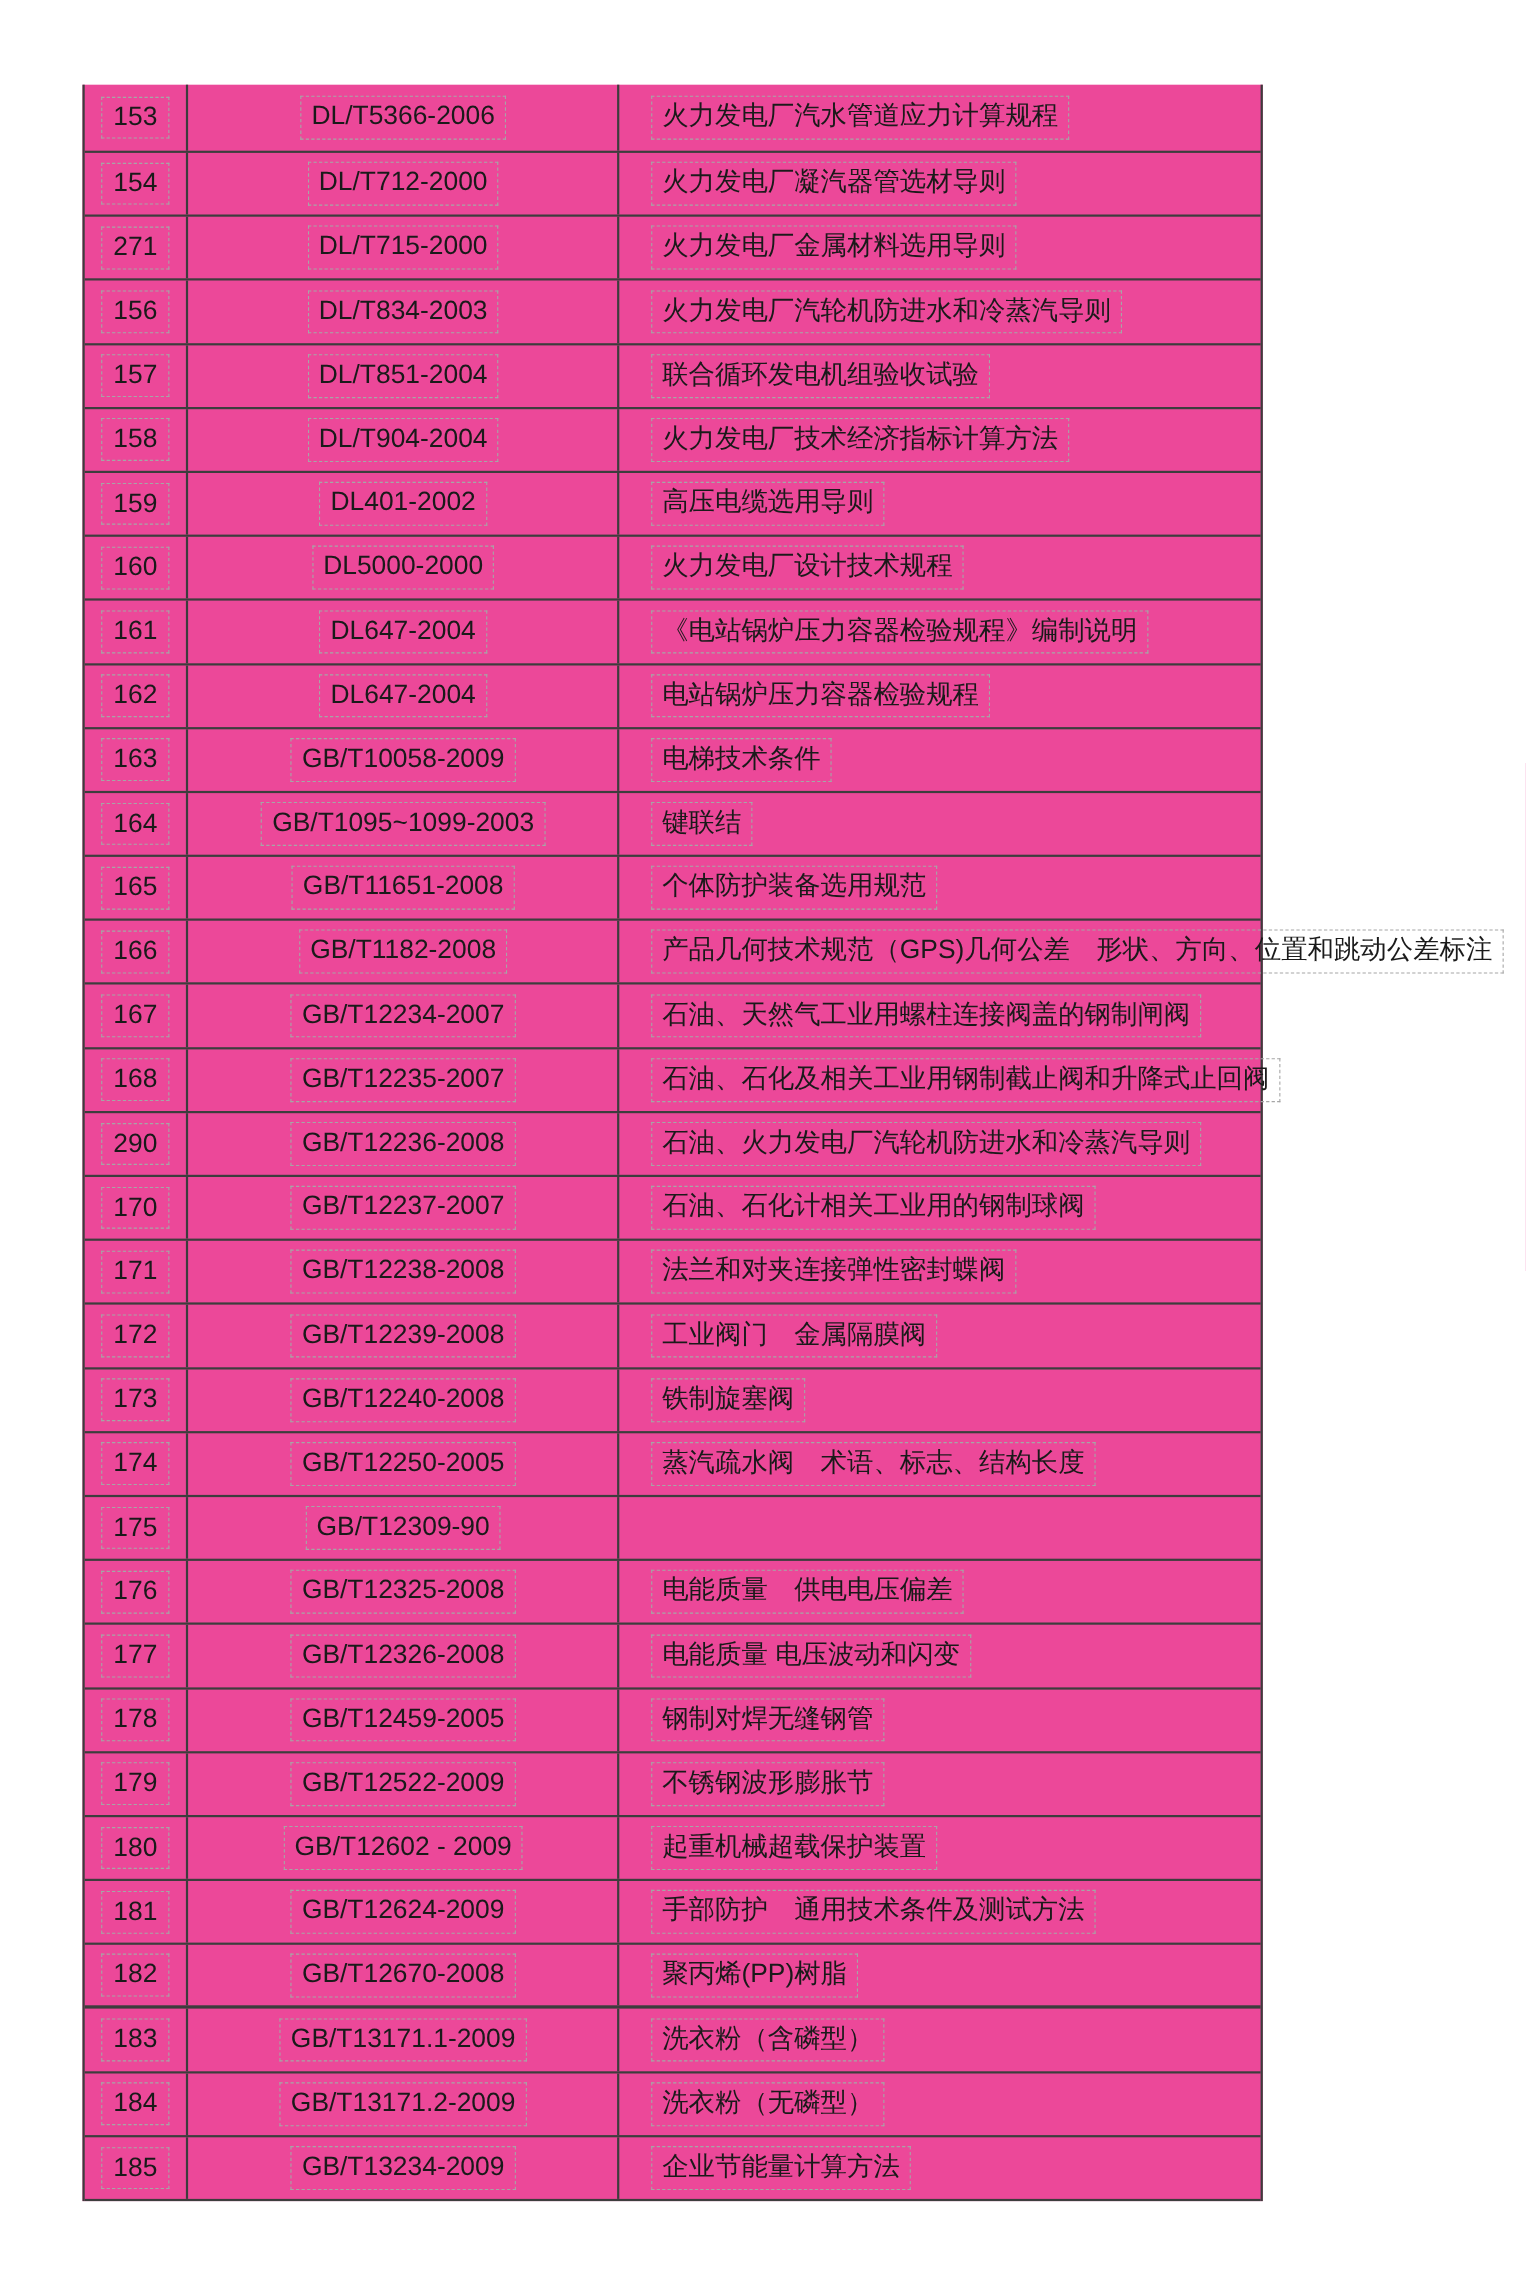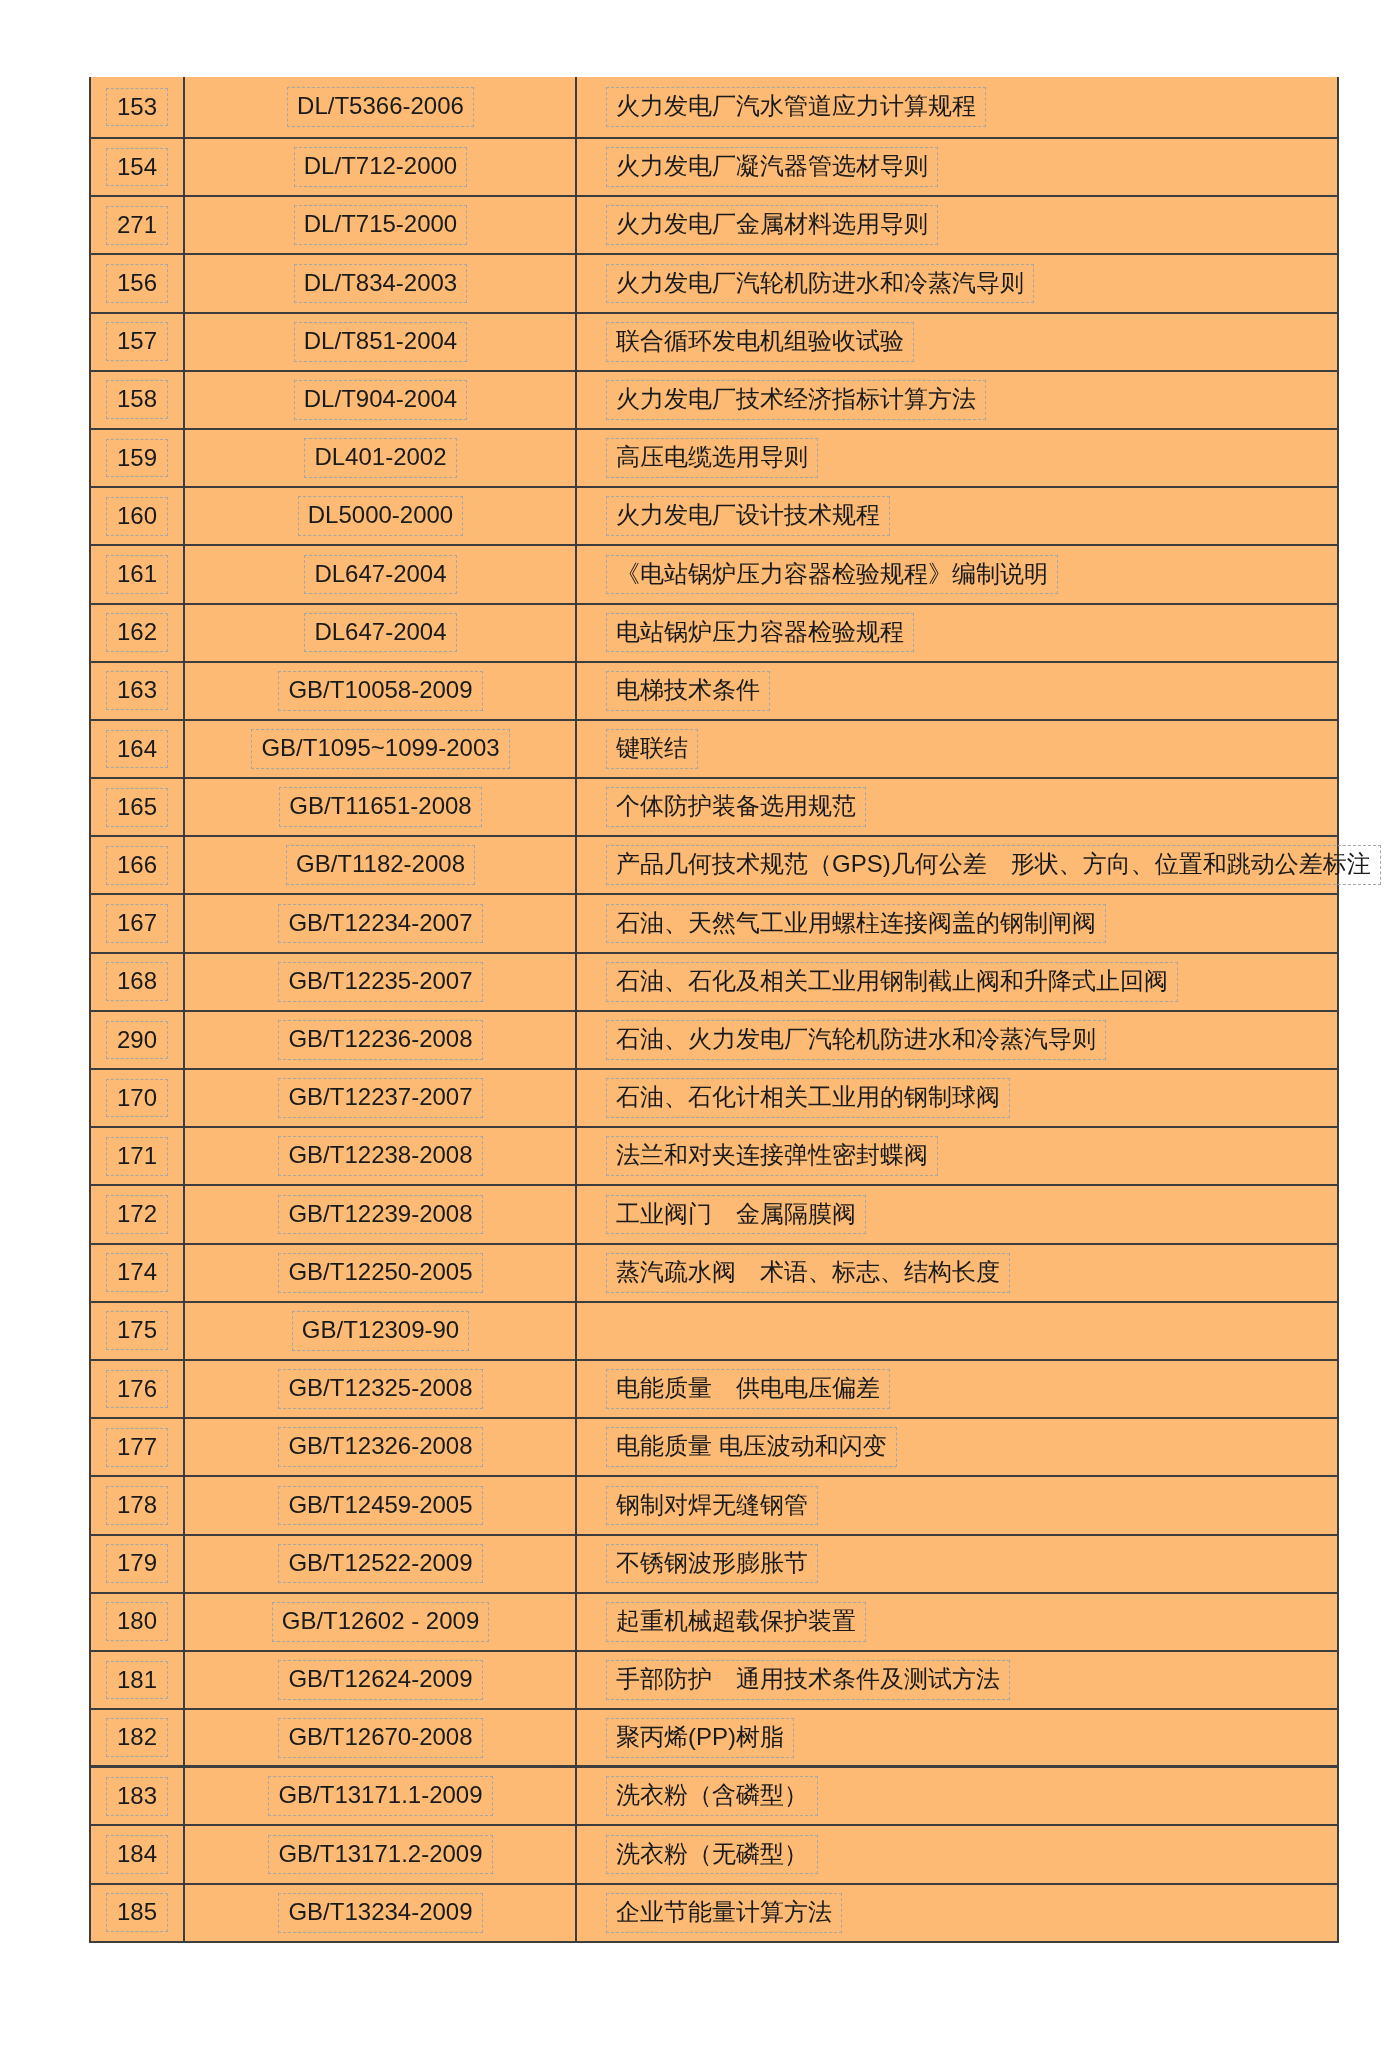--- a/index.html
+++ b/index.html
@@ -9,26 +9,26 @@
     font-family:"Liberation Sans","DejaVu Sans",sans-serif;
   }
   .page{
     position:relative;
     width:1387px;height:2072px;
     background:#ffffff;
     overflow:hidden;
   }
   .std-table{
     position:absolute;
-    left:89px;top:77px;
-    width:1250px;
+    left:75px;top:77px;
+    width:1073px;
     box-sizing:border-box;
     border-left:2px solid #3d3d3d;
     border-right:2px solid #3d3d3d;
-    background:#fdba74;
+    background:#ec4899;
   }
   .row{
     display:flex;
     align-items:stretch;
     height:58.2px;
     box-sizing:border-box;
     border-bottom:2px solid #3d3d3d;
   }
   .row.first{height:62px;}
   .row.thick{border-bottom-width:3px;}
@@ -285,20 +285,31 @@
         </div>
         <div class="cell c2">
           <span class="dash">GB/T12239-2008</span>
         </div>
         <div class="cell c3">
           <span class="dash">工业阀门　金属隔膜阀</span>
         </div>
       </div>
       <div class="row">
         <div class="cell c1">
+          <span class="dash">173</span>
+        </div>
+        <div class="cell c2">
+          <span class="dash">GB/T12240-2008</span>
+        </div>
+        <div class="cell c3">
+          <span class="dash">铁制旋塞阀</span>
+        </div>
+      </div>
+      <div class="row">
+        <div class="cell c1">
           <span class="dash">174</span>
         </div>
         <div class="cell c2">
           <span class="dash">GB/T12250-2005</span>
         </div>
         <div class="cell c3">
           <span class="dash">蒸汽疏水阀　术语、标志、结构长度</span>
         </div>
       </div>
       <div class="row">

